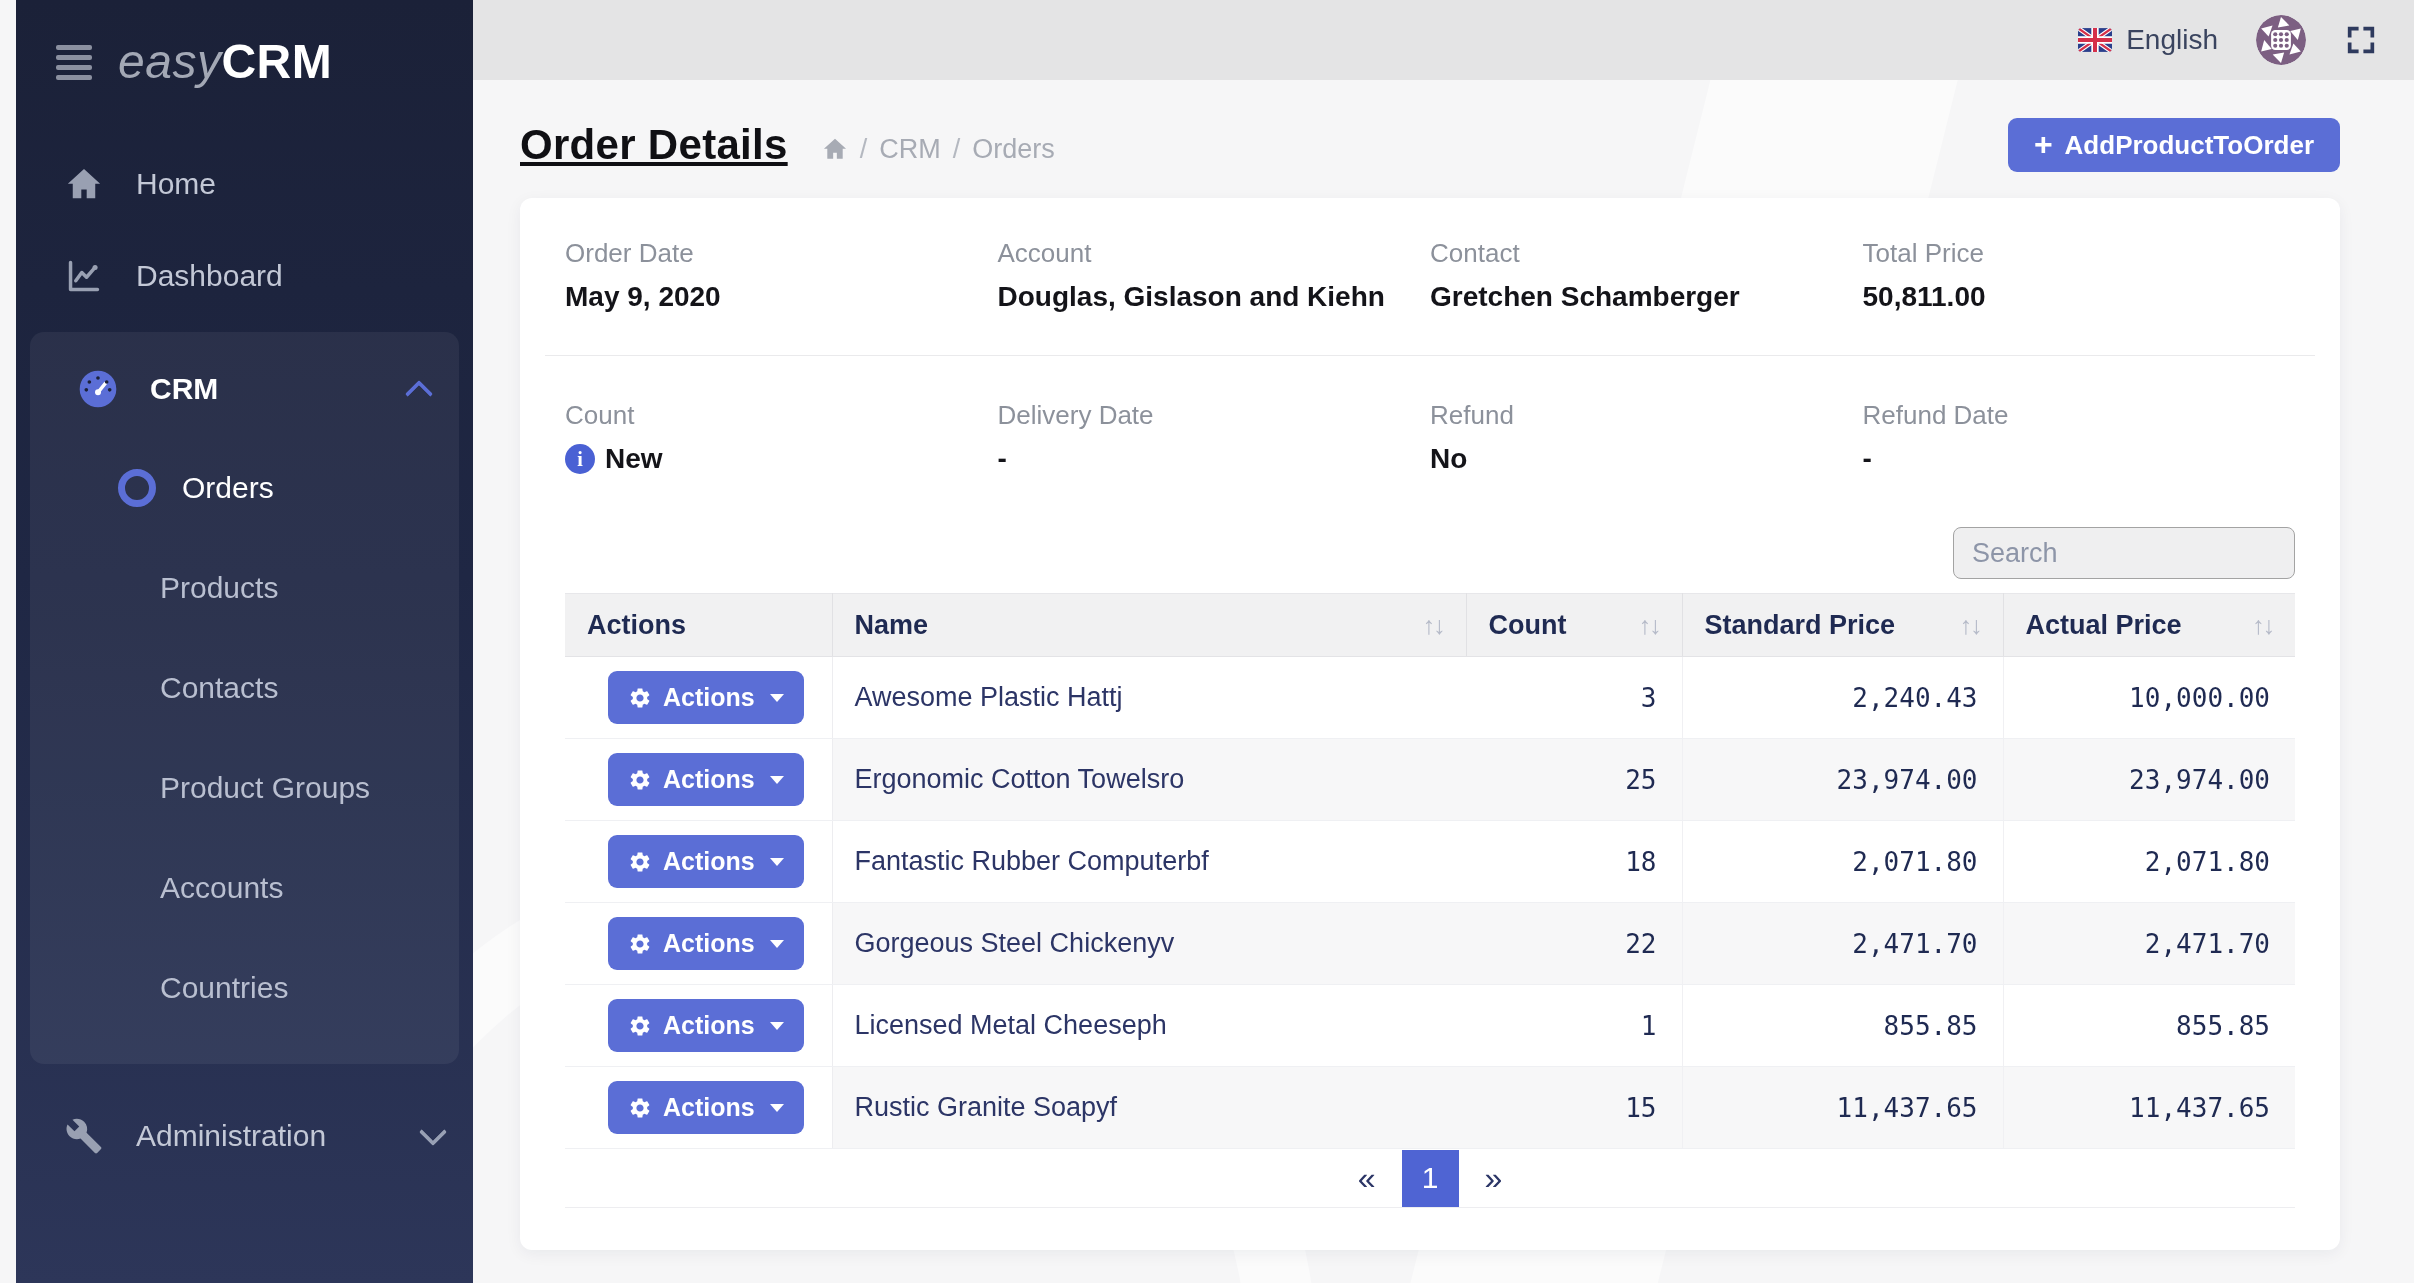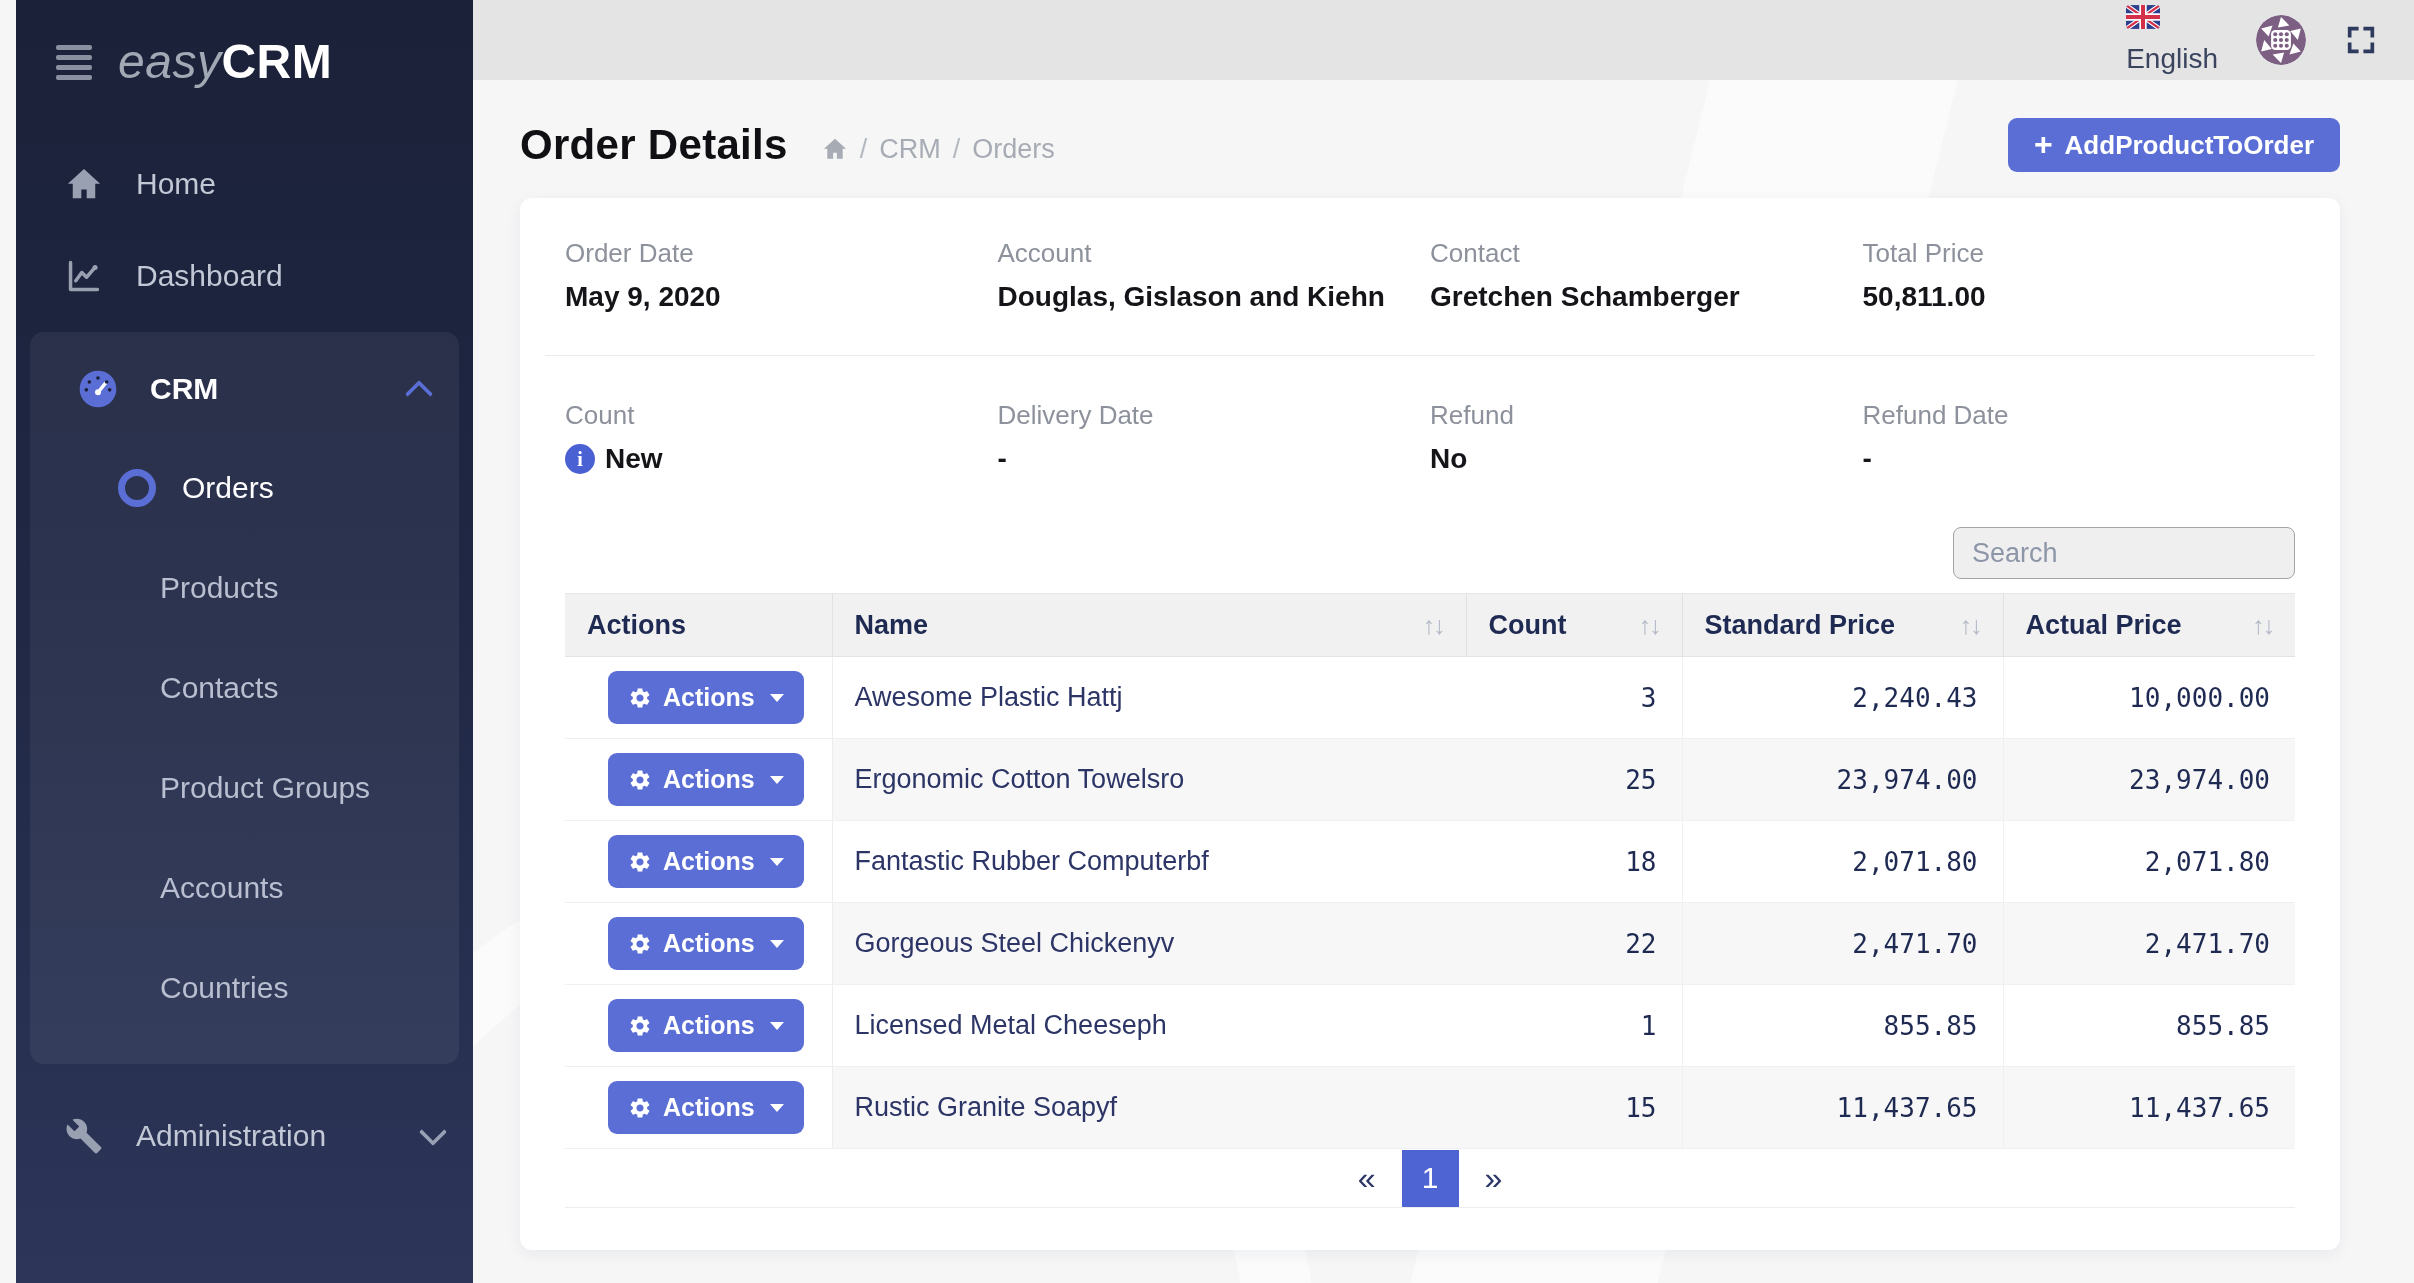--- a/index.html
+++ b/index.html
@@ -41,33 +41,33 @@
   }
   .subitem.active{color:#ffffff;padding-left:88px;}
   .bullet-ring{width:24px;height:24px;border:7px solid #5b6ed6;border-radius:50%;flex:none;}
   .admin{margin-top:26px;}
 
   
   .topbar{
     position:absolute;left:457px;right:0;top:0;height:80px;background:#e4e4e5;z-index:2;
     display:flex;align-items:center;justify-content:flex-end;gap:38px;padding-right:22px;
   }
-  .lang{display:flex;align-items:flex-start;gap:14px;cursor:pointer;color:#3a445f;font-size:28px;flex-direction:column;}
+  .lang{display:flex;align-items:center;gap:14px;cursor:pointer;color:#3a445f;font-size:28px;}
   .flag{display:flex;}
   .avatar{width:50px;height:50px;border-radius:50%;overflow:hidden;cursor:pointer;flex:none;}
   .fs{cursor:pointer;display:flex;margin-right:14px;}
 
   
   .content{position:absolute;left:457px;right:0;top:80px;bottom:0;background:#f6f6f7;overflow:hidden;}
   .deco{position:absolute;pointer-events:none;}
   .deco1{left:1100px;top:-120px;width:240px;height:1500px;background:rgba(255,255,255,.55);transform:rotate(14deg);}
   .deco2{left:-180px;top:760px;width:900px;height:900px;border-radius:50%;border:70px solid rgba(255,255,255,.5);}
 
   .page-head{position:relative;margin:38px 74px 0 63px;display:flex;align-items:center;z-index:1;}
-  h1{margin:0;font-size:42px;font-weight:800;color:#101014;letter-spacing:.3px;}
+  h1{margin:0;font-size:42px;font-weight:800;color:#101014;letter-spacing:.3px;text-decoration:underline;}
   .crumb{display:flex;align-items:center;gap:12px;margin-left:34px;color:#a7abb4;font-size:27px;margin-top:8px;}
   .crumb a{color:#a7abb4;text-decoration:none;cursor:pointer;}
   .crumb .sep{color:#b4b8c0;}
   .btn-primary{
     display:inline-flex;align-items:center;justify-content:center;gap:12px;border:none;cursor:pointer;
     background:#5b6ed6;color:#fff;border-radius:9px;font-family:"Liberation Sans",sans-serif;
   }
   .btn-add{margin-left:auto;height:54px;padding:0 26px;font-size:26px;font-weight:600;}
   .plus{font-size:32px;font-weight:700;line-height:1;margin-top:-3px;}
 

